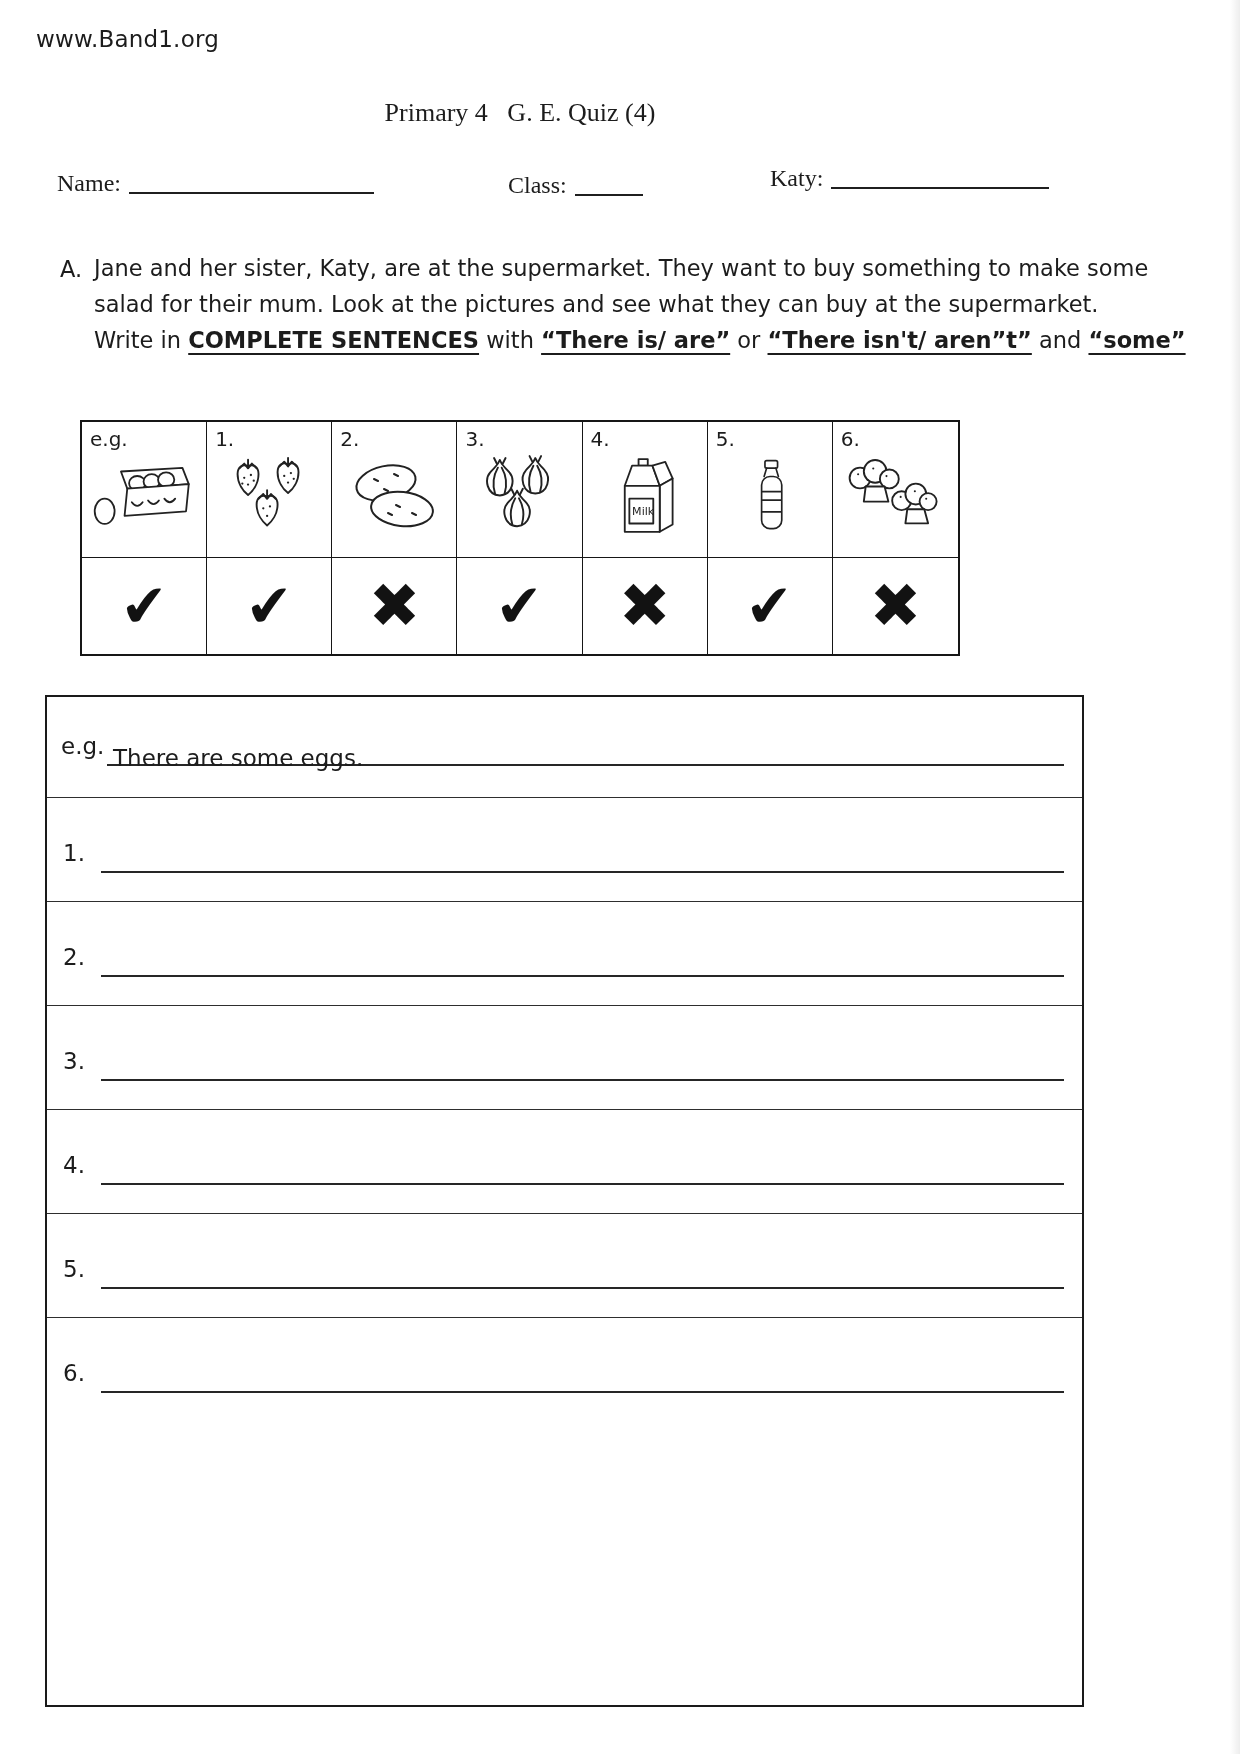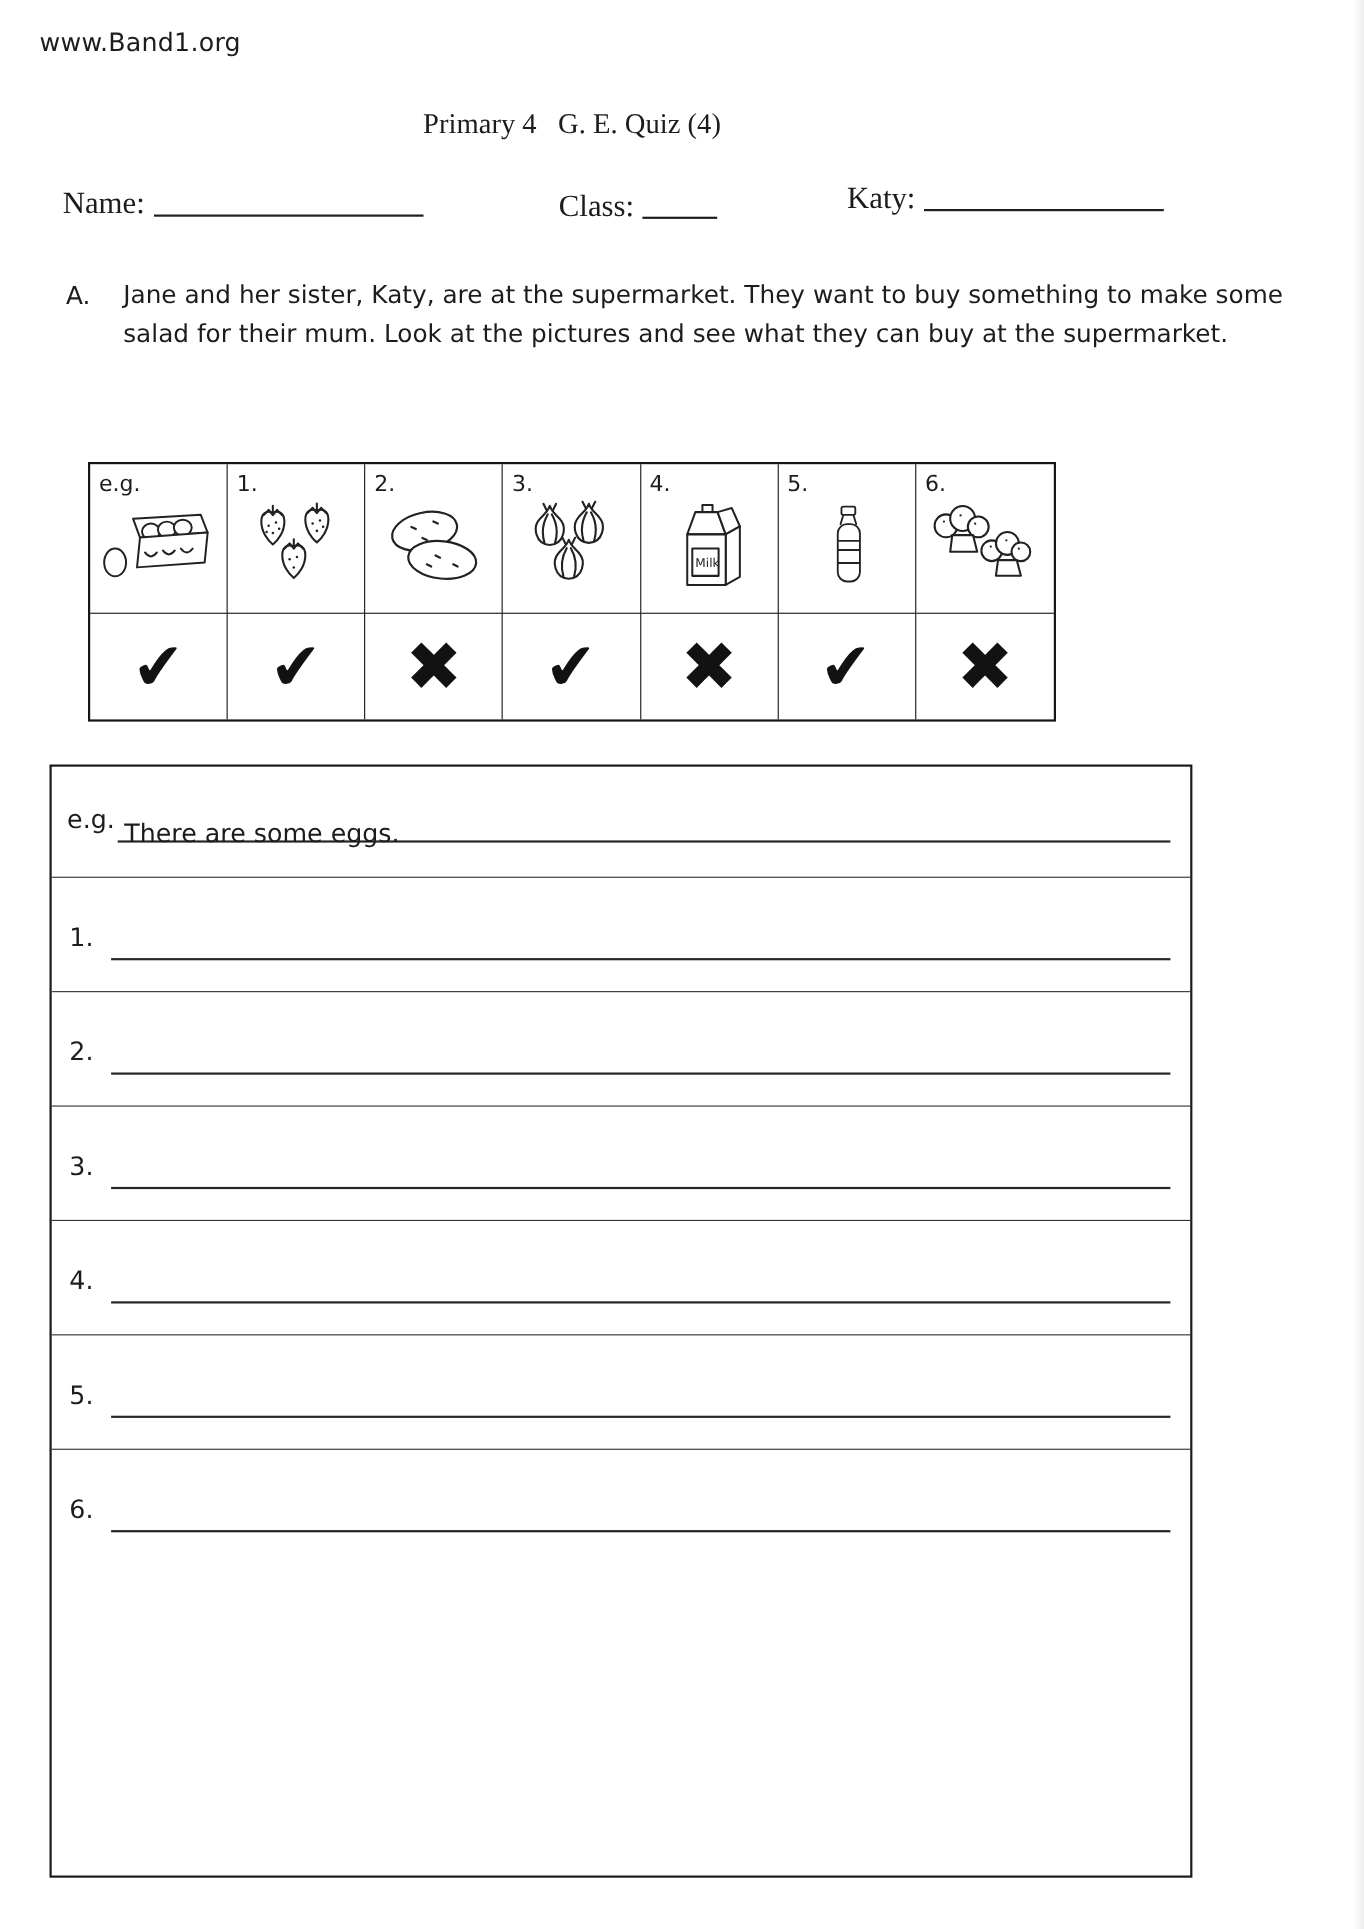--- a/index.html
+++ b/index.html
@@ -21,32 +21,32 @@
     position:absolute;left:36px;top:26px;
     font-size:23px;letter-spacing:.2px;
   }
   .title{
     position:absolute;left:0;top:98px;width:1040px;
     text-align:center;
     font-family:"Liberation Serif","DejaVu Serif",serif;
     font-size:26px;
     white-space:pre;
   }
-  .hdr-field{position:absolute;font-family:"Liberation Serif","DejaVu Serif",serif;font-size:28px;}
+  .hdr-field{position:absolute;font-family:"Liberation Serif","DejaVu Serif",serif;font-size:24px;}
   .blank{
     display:inline-block;border-bottom:2px solid #1f1f1f;height:18px;vertical-align:-3px;margin-left:8px;
   }
   .blank.name{width:245px;}
   .blank.class{width:68px;}
   .blank.date{width:218px;}
 
   
   .section-a{position:absolute;left:60px;top:250px;width:1012px;font-size:22.5px;line-height:36px;}
   .sec-letter{position:absolute;left:0;top:1px;}
-  .sec-lines{margin-left:52px;}
+  .sec-lines{margin-left:34px;}
   .iline{position:relative;white-space:nowrap;}
   .u{font-weight:bold;text-decoration:underline;text-underline-offset:5px;text-decoration-thickness:2px;}
   .marks{position:absolute;right:-6px;top:0;white-space:nowrap;}
 
   
   .items-table{
     position:absolute;left:80px;top:420px;width:876px;
     border:2px solid #161616;
     display:grid;
     grid-template-columns:repeat(7,1fr);
@@ -99,20 +99,21 @@
   </div>
   <div class="hdr-field" style="left:770px;top:165px;">
     <span>Katy:</span><span class="blank date"></span>
   </div>
 
   <div class="section-a">
     <span class="sec-letter">A.</span>
     <div class="sec-lines">
       <div class="iline">Jane and her sister, Katy, are at the supermarket. They want to buy something to make some</div>
       <div class="iline">salad for their mum. Look at the pictures and see what they can buy at the supermarket.</div>
+      <div class="iline"><span>Write in </span><span class="u">COMPLETE SENTENCES</span><span> with </span><span class="u">“There is/ are”</span><span> or </span><span class="u">“There isn't/ aren”t”</span><span> and </span><span class="u">“some”</span></div>
     </div>
   </div>
 
   <div class="items-table">
 
     <div class="cell picrow">
       <span class="cell-label">e.g.</span>
       <span class="pic">
         <svg width="104" height="84" viewBox="0 0 115 80">
           <polygon class="ln" points="32,14 100,10 107,28 39,33"></polygon>

